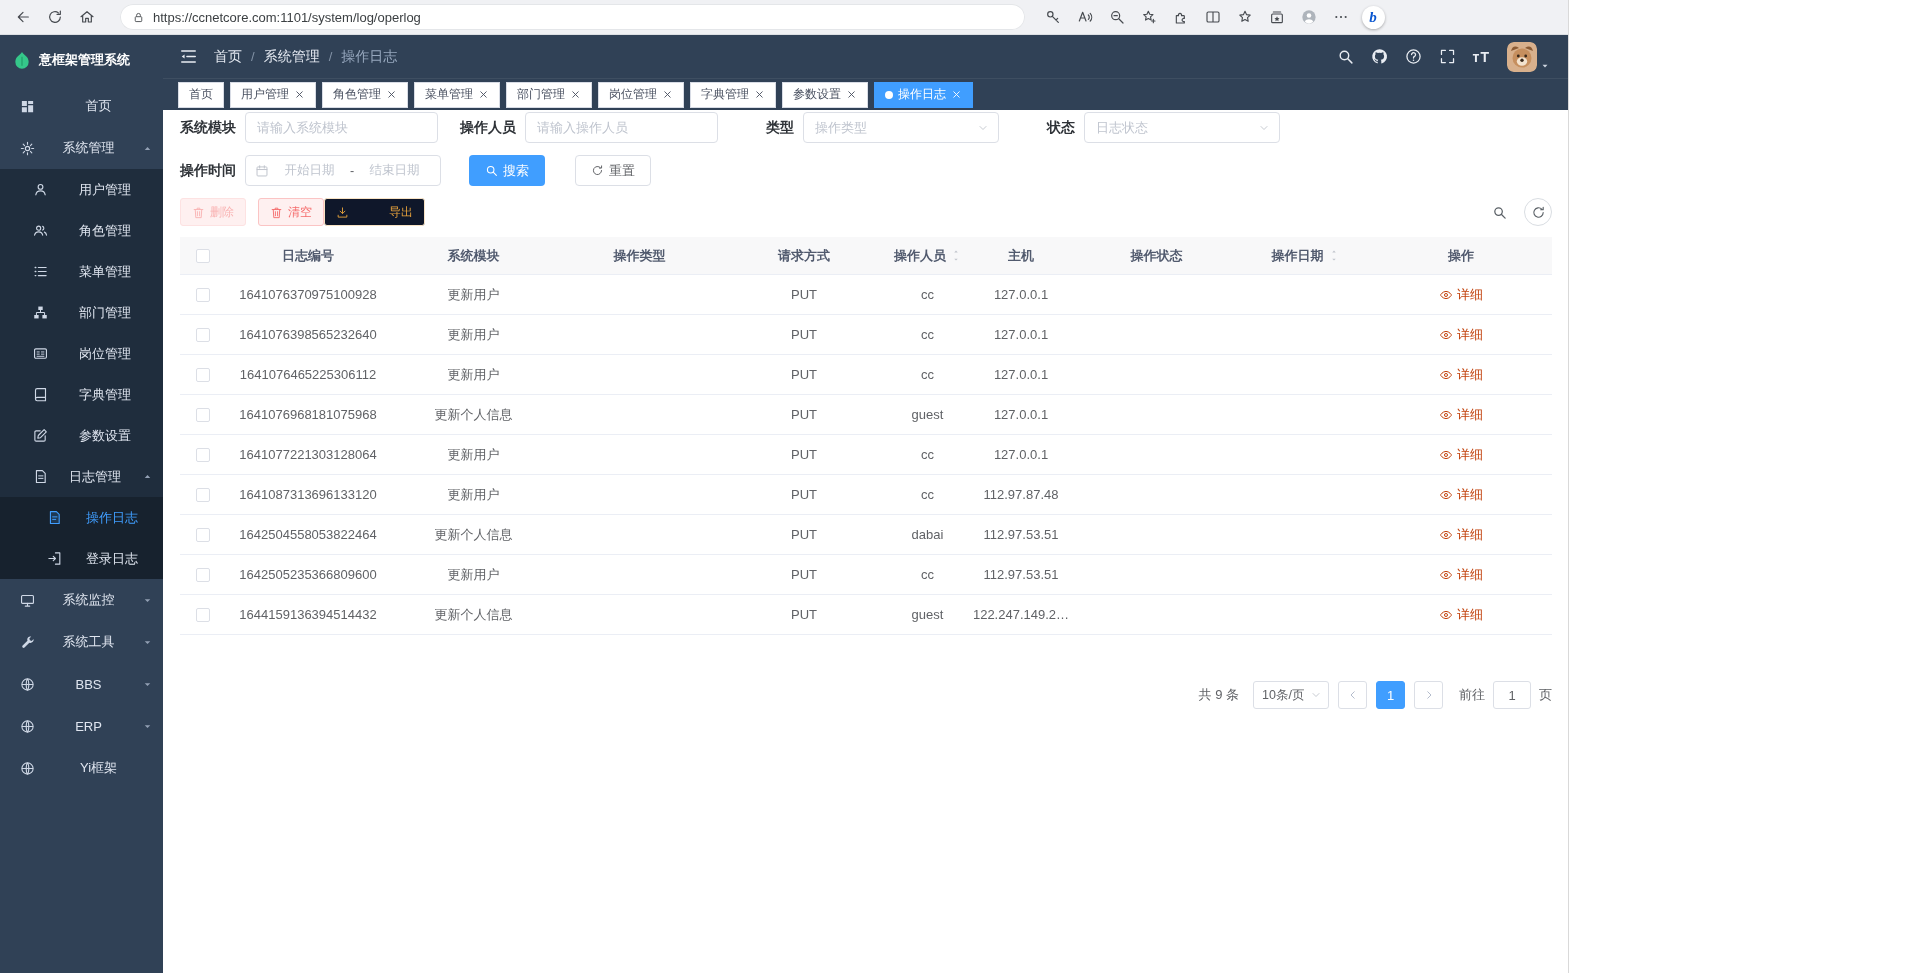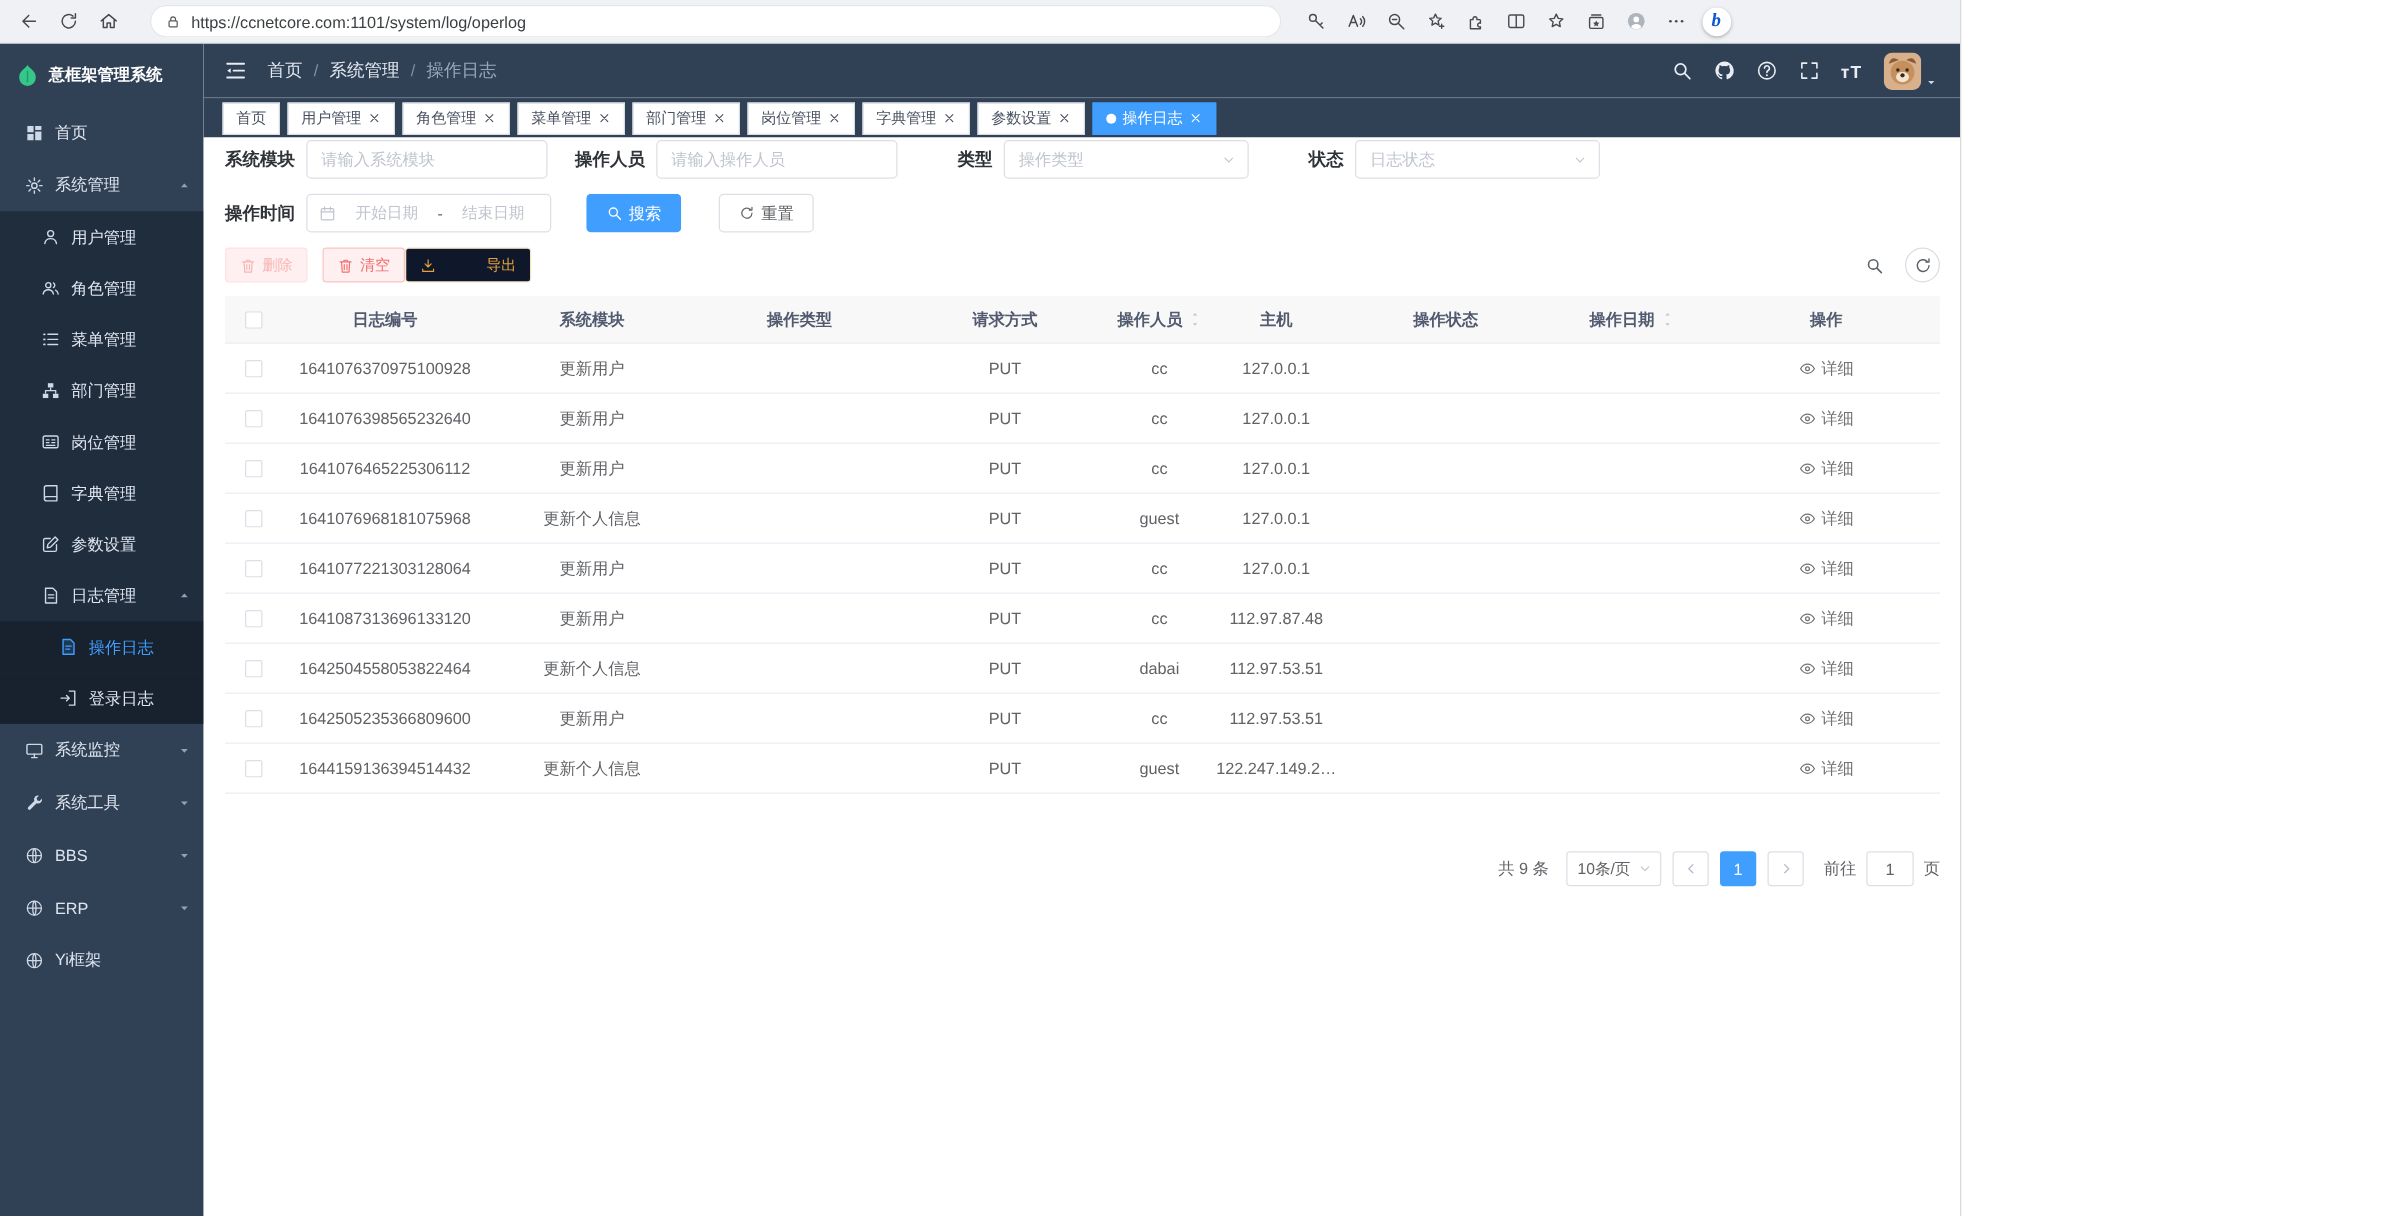--- a/index.html
+++ b/index.html
@@ -24,21 +24,21 @@
   .chrome-right .chrome-btn { width: 32px; }
   .avatar-chrome { width: 22px; height: 22px; }
   .bing { width: 23px; height: 23px; border-radius: 50%; background: #fff;
     box-shadow: 0 1px 3px rgba(0,0,0,.3); display: flex; align-items: center; justify-content: center;
     font-family: "Liberation Serif", serif; font-style: italic; font-weight: bold;
     font-size: 15px; color: #0b57d0; }
 
   
   .app { flex: 1; display: flex; min-height: 0; }
   .sidebar { width: 163px; flex-shrink: 0; background: #304156; color: #e0e6f0;
-    overflow: hidden; }
+    overflow: hidden; text-align: center; }
   .logo { height: 50px; display: flex; align-items: center; gap: 7px; padding: 0 8px 0 12px; }
   .logo .ic { width: 20px; height: 20px; }
   .logo-text { font-size: 13px; font-weight: 700; color: #fff; white-space: nowrap; }
   .mi { height: 42px; display: flex; align-items: center; gap: 9px;
     padding: 0 10px 0 20px; font-size: 13px; cursor: pointer; white-space: nowrap; }
   .mi .mic { width: 15px; height: 15px; flex-shrink: 0; color: #cfd8e6; }
   .mi-label { flex: 1; overflow: hidden; }
   .caret { width: 11px; height: 11px; color: #93a1b5; flex-shrink: 0; }
   .sub1 { background: #1f2d3d; }
   .sub1 .mi { height: 41px; padding-left: 33px; }
@@ -125,21 +125,21 @@
   .col-method { width: 164px; }
   .col-operator { width: 83px; }
   .col-host { width: 104px; }
   .col-status { width: 167px; }
   .col-date { width: 130px; }
   .col-action { flex: 1; }
   .checkbox { width: 14px; height: 14px; border: 1px solid #dcdfe6; border-radius: 2px;
     background: #fff; cursor: pointer; display: inline-block; }
   .sort { display: inline-flex; flex-direction: column; margin-left: 5px; gap: 1px; }
   .sort .ic { width: 10px; height: 7px; color: #c0c4cc; }
-  .detail-link { display: inline-flex; align-items: center; gap: 4px; color: #737373;
+  .detail-link { display: inline-flex; align-items: center; gap: 4px; color: #c2410c;
     cursor: pointer; text-decoration: none; }
   .detail-link .ic { width: 14px; height: 14px; }
 
   
   .pagination { display: flex; align-items: center; justify-content: flex-end;
     margin-top: 46px; font-size: 13px; color: #606266; }
   .pg-total { margin-right: 14px; }
   .pg-size { width: 76px; height: 28px; border: 1px solid #dcdfe6; border-radius: 3px;
     display: flex; align-items: center; justify-content: space-between;
     padding: 0 6px 0 8px; font-size: 12.5px; cursor: pointer; }

